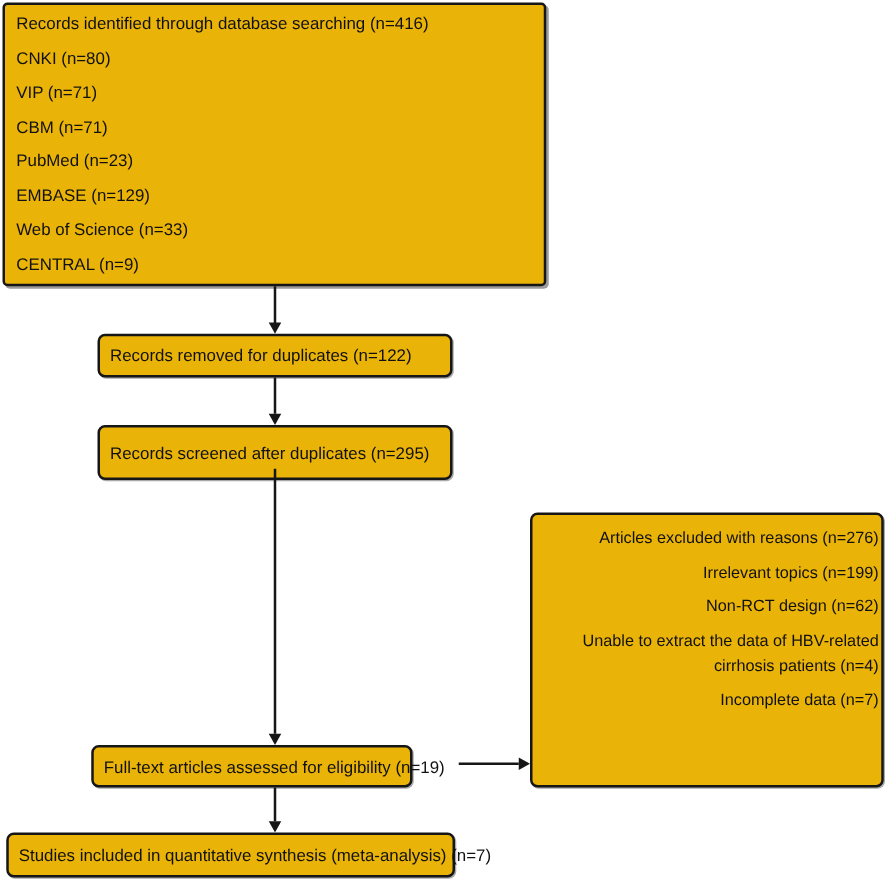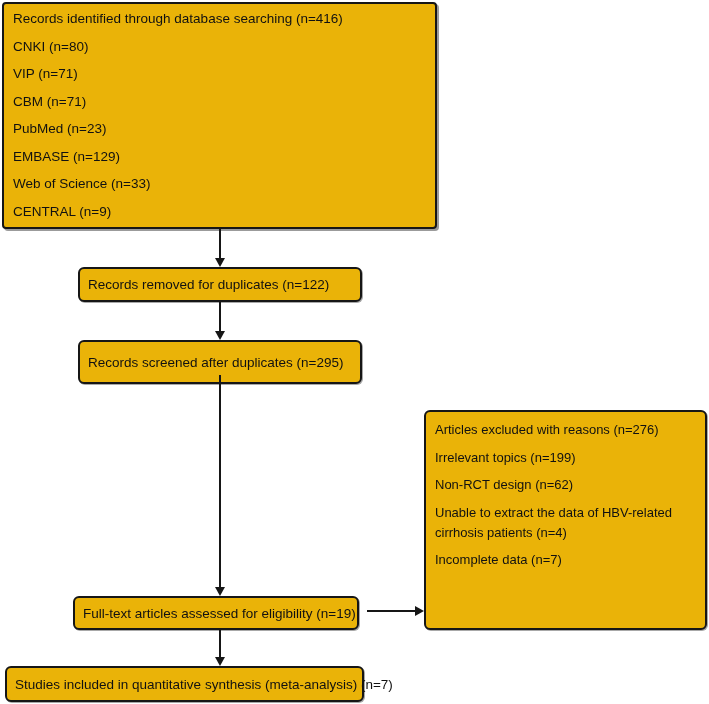--- a/index.html
+++ b/index.html
@@ -45,34 +45,35 @@
   
   .pill {
     border-radius: 6px;
     display: flex;
     align-items: center;
     padding: 10px 8px;
     white-space: nowrap;
   }
   .box-duplicates { left: 78px; top: 267px; width: 284px; height: 35px; }
   .box-screened   { left: 78px; top: 340px; width: 284px; height: 44px; }
-  .box-fulltext   { left: 73px; top: 596px; width: 286px; height: 34px; }
+  .box-fulltext   { left: 73px; top: 596px; width: 257px; height: 34px; }
   .box-included   { left: 5px;  top: 666px; width: 359px; height: 36px; }
 
   
   .box-excluded {
     left: 424px; top: 410px;
     width: 283px; height: 220px;
     border-radius: 6px;
     padding: 8px 2px 0 9px;
     font-size: 13px;
   }
   .box-excluded .item {
     line-height: 20px;
     margin: 0 0 7.5px 0;
+    text-align: right;
   }
 
   
   .vline {
     position: absolute;
     width: 2px;
     background: #161616;
   }
   .hline {
     position: absolute;

